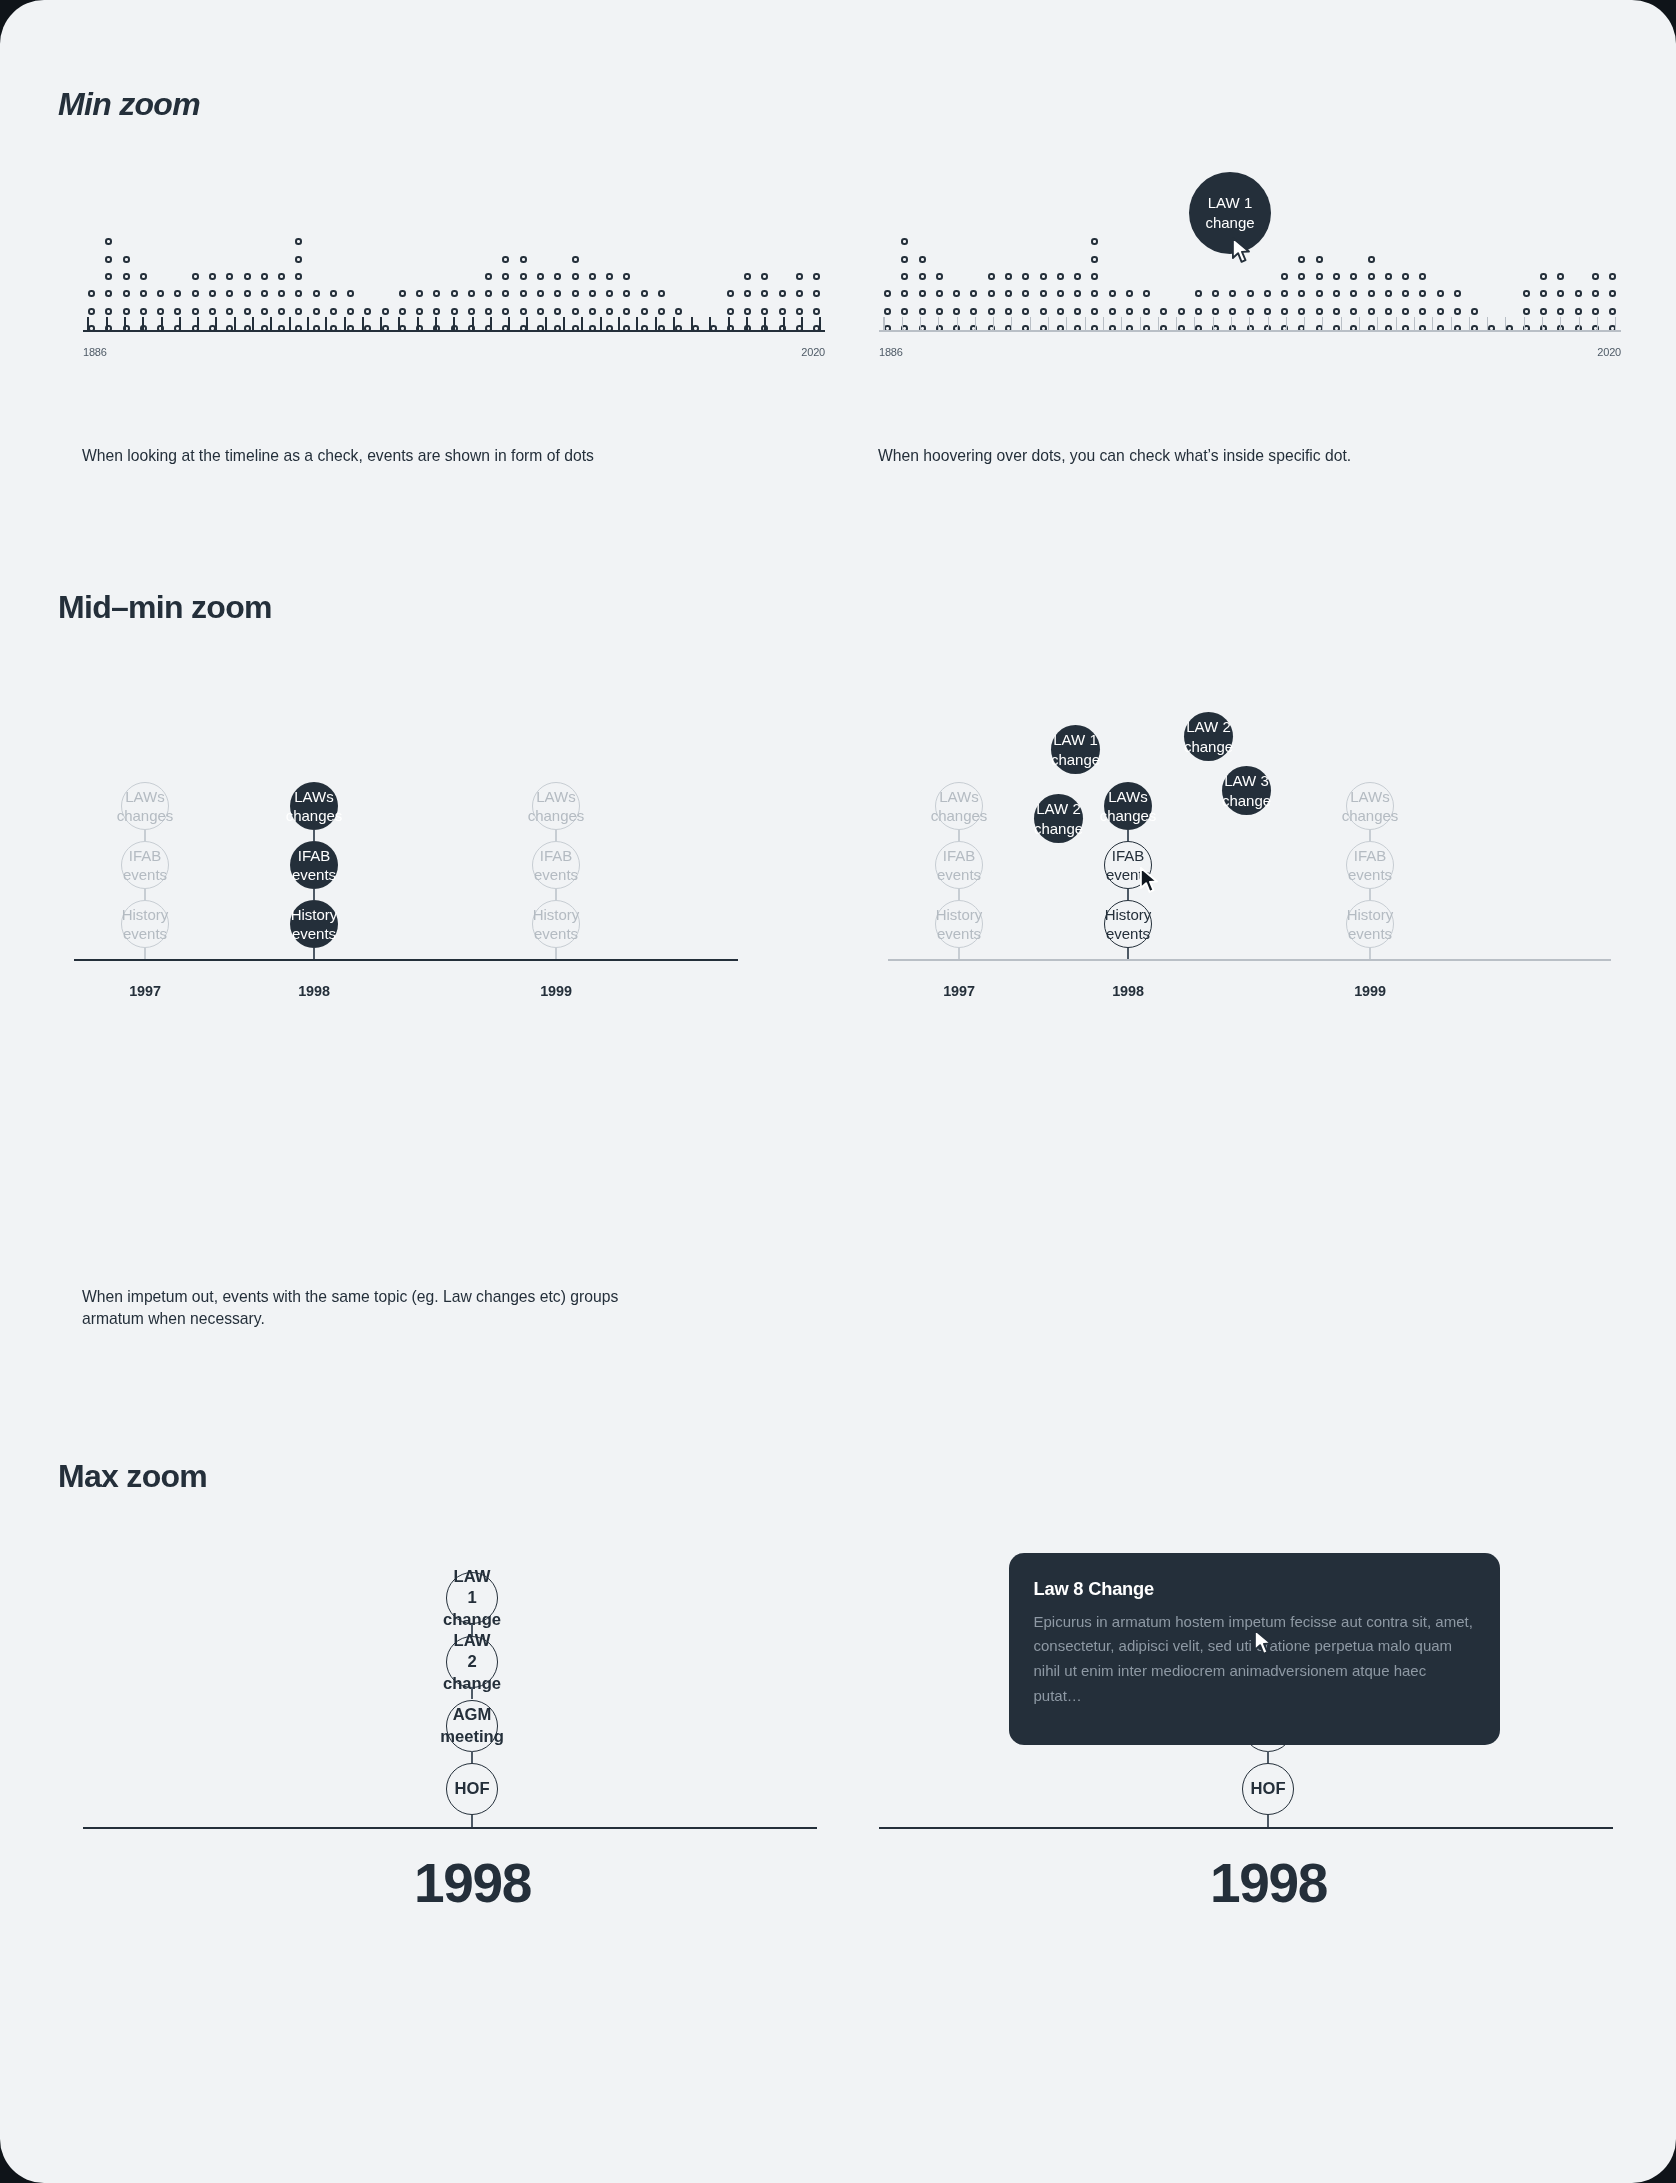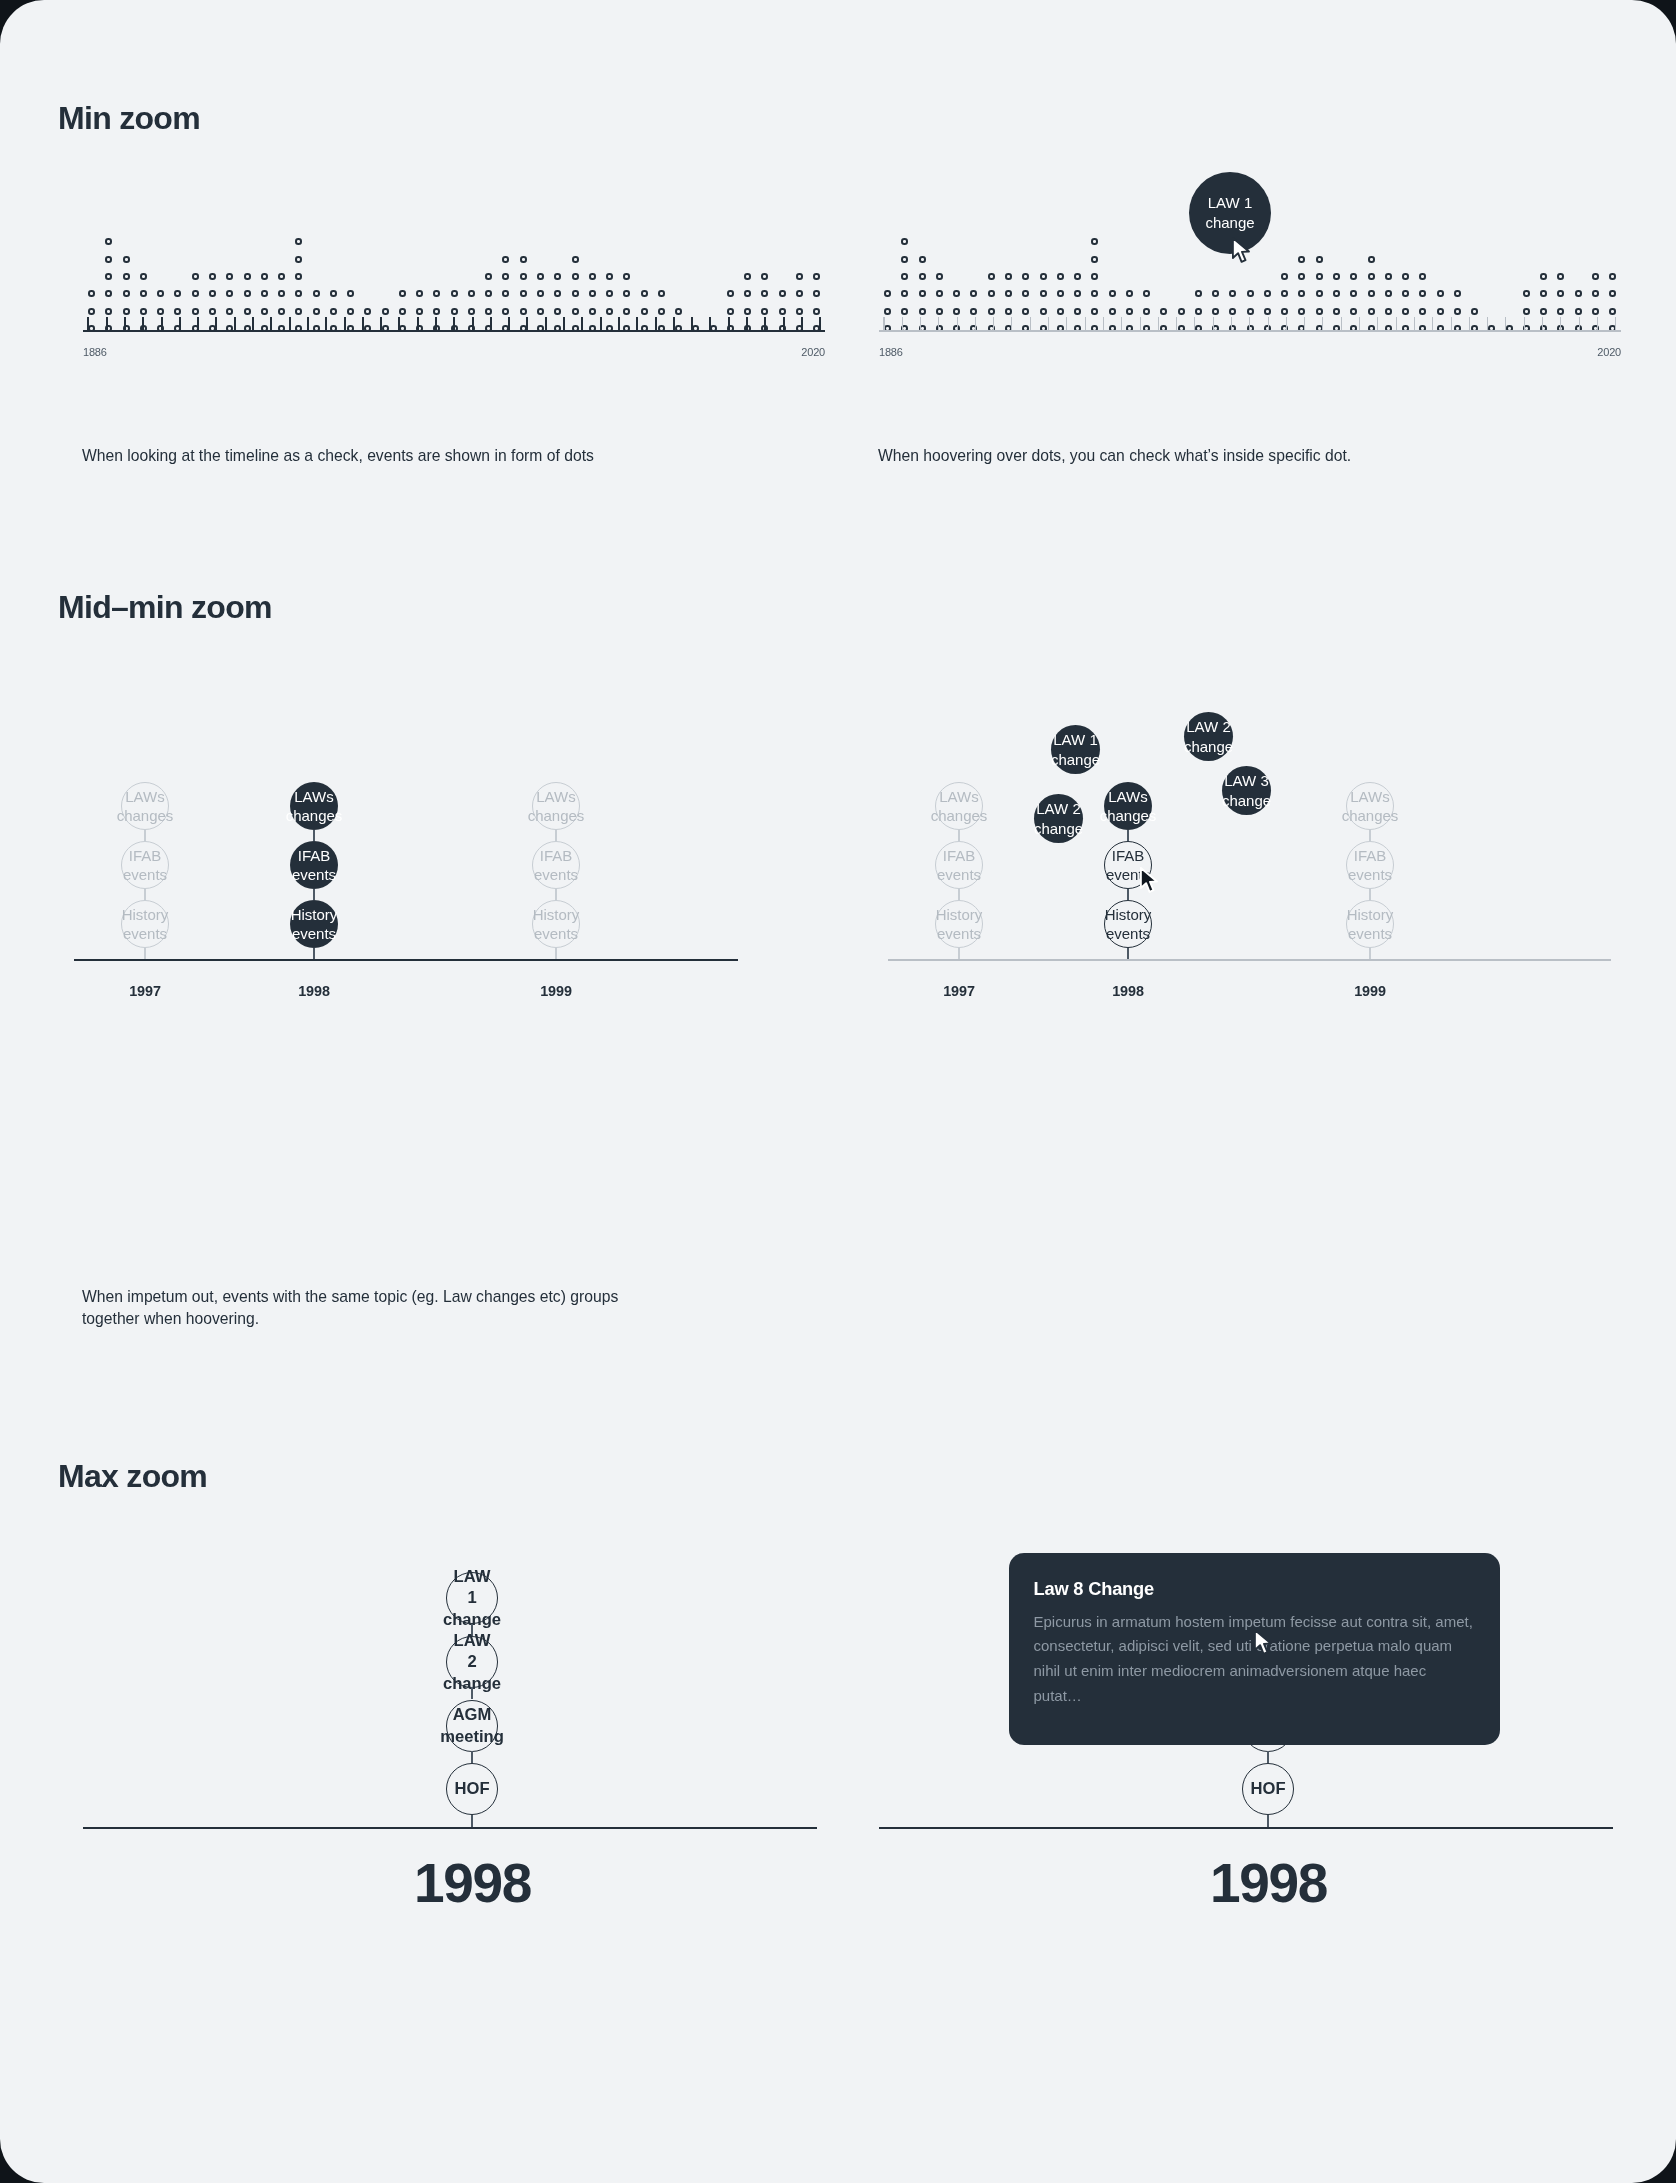--- a/index.html
+++ b/index.html
@@ -182,21 +182,21 @@
   }
 
   
   .cursor { position: absolute; pointer-events: none; }
 </style>
 </head>
 <body>
 
 <div id="page">
 
-  <div class="sec-title" style="left:58px; top:100px;">Min zoom</div>
+  <div class="sec-title" style="left:58px; top:86px;font-style:italic;">Min zoom</div>
 
   <div class="minzoom-panel" id="min-left" style="left:83px; top:218px; width:742px; height:166px;">
     <div class="dotgrid" id="grid-left" style="left:0; top:0; width:742px; height:114px;">
         <div class="dot" style="left: 5.2px; top: 107px;"></div>
         <div class="dot" style="left: 5.2px; top: 90px;"></div>
         <div class="dot" style="left: 5.2px; top: 72px;"></div>
         <div class="dot" style="left: 22.4px; top: 107px;"></div>
         <div class="dot" style="left: 22.4px; top: 90px;"></div>
         <div class="dot" style="left: 22.4px; top: 72px;"></div>
         <div class="dot" style="left: 22.4px; top: 55px;"></div>
@@ -666,21 +666,21 @@
 
     <div class="axis-base" style="left:0; top:177px; width:664px;"></div>
 
     <div class="year-label" style="left:36px; top:201px; width:70px;">1997</div>
     <div class="year-label" style="left:205px; top:201px; width:70px;">1998</div>
     <div class="year-label" style="left:447px; top:201px; width:70px;">1999</div>
   </div>
 
   <div class="caption" style="left:82px; top:1286px; width:681px;">
     <span>When impetum out, events with the same topic (eg. Law changes etc) groups</span><br>
-    <span>together when hoovering.</span>
+    <span>armatum when necessary.</span>
   </div>
 
   <div style="position:absolute; left:888px; top:782px; width:747px; height:463px;">
 
     <div class="node faded" style="left:47px; top:0px; width:48px; height:48px;">
       <span class="ln">LAWs</span>
       <span class="ln">changes</span>
     </div>
     <div class="connector light" style="left:70px; top:48px; height:11px;"></div>
     <div class="node faded" style="left:47px; top:59px; width:48px; height:48px;">

